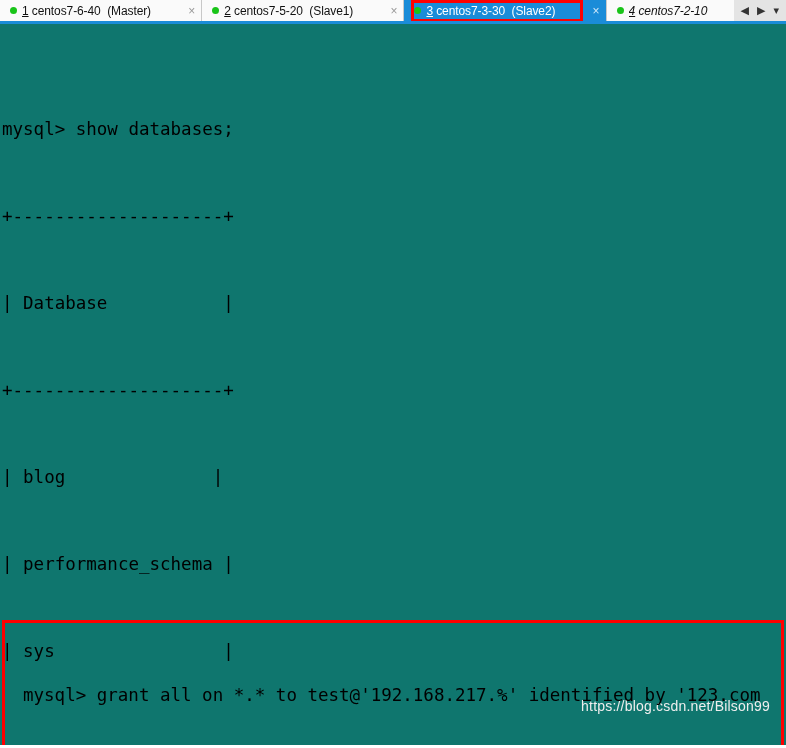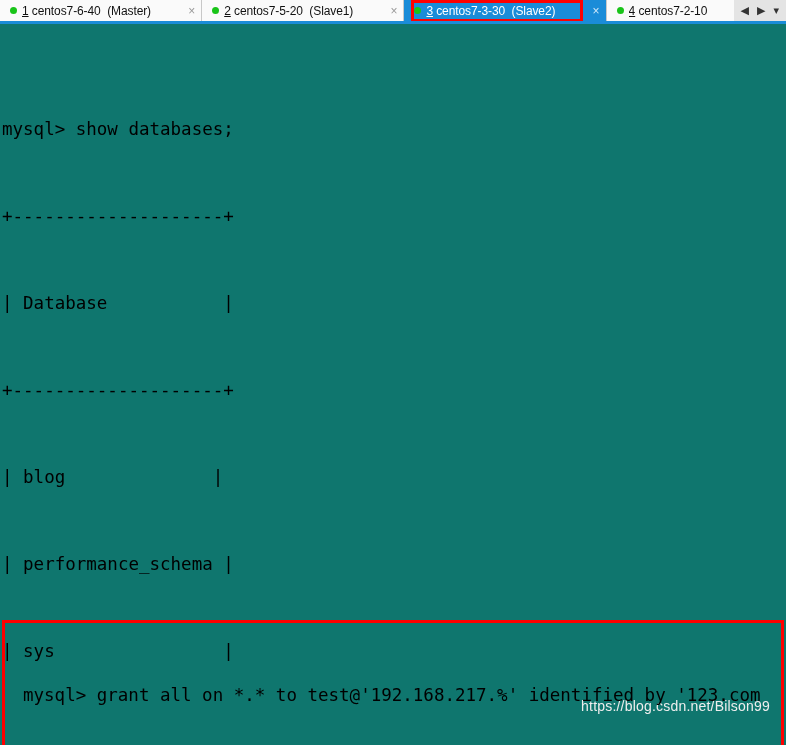--- a/index.html
+++ b/index.html
@@ -34,21 +34,21 @@
     padding: 0 6px 0 10px;
     background: #fafafa;
     border-right: 1px solid #c8c8c8;
     box-sizing: border-box;
     position: relative;
     white-space: nowrap;
   }
   .tab.t1 { width: 204px; }
   .tab.t2 { width: 204px; justify-content: center; }
   .tab.t3 { width: 204px; }
-  .tab.t4 { width: 128px; border-right: none; }
+  .tab.t4 { width: 128px; border-right: none; font-style: italic; }
 
   .tab.active {
     background: #1a8cd8;
     color: #ffffff;
   }
   .tab.active .tab-label { color: #ffffff; }
   .tab.active .tab-close { color: #cfe8fa; }
 
   .tab-dot {
     width: 7px;

